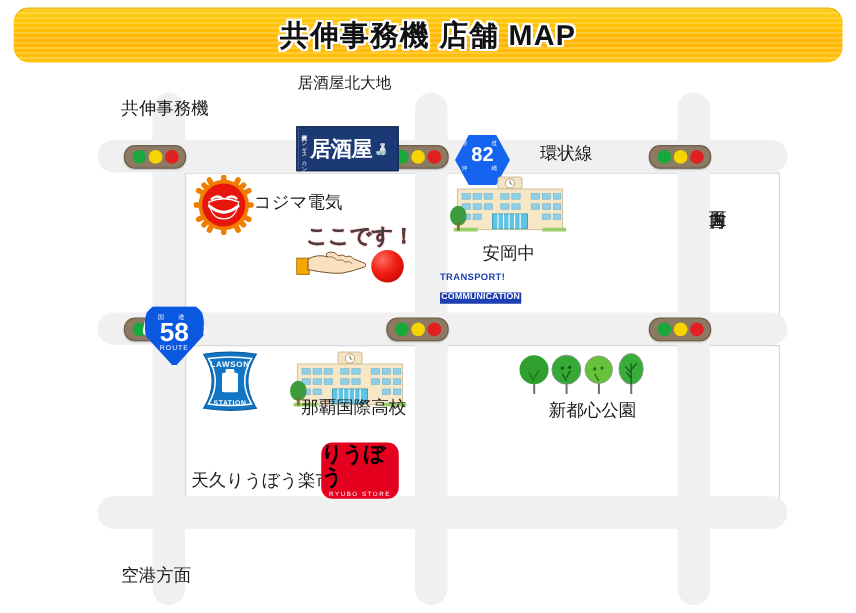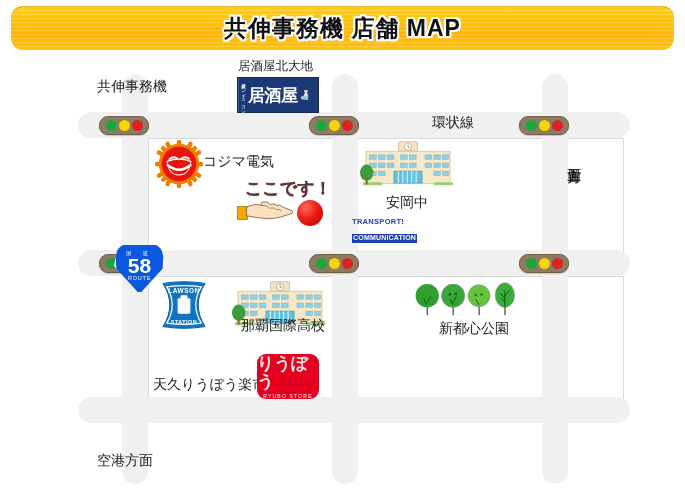--- a/index.html
+++ b/index.html
@@ -76,20 +76,21 @@
   }
   #route-82-shield .tiny{font-size:4.5px;letter-spacing:9px;margin:4px 0 0 4px;}
   #route-82-shield .num{font-size:16px;font-weight:bold;line-height:15px;}
   #route-82-shield .tiny2{font-size:4.5px;letter-spacing:9px;margin-left:4px;}
 
   
   #izakaya-sign{
     position:absolute;width:80px;height:34px;background:#1b3a75;
     border:1px solid #13294f;display:flex;align-items:center;
     background-image:linear-gradient(90deg,rgba(255,255,255,.14) 0 1px,transparent 1px 14px);
+    margin-top:24px;
   }
   #izakaya-sign .vtiny{
     writing-mode:vertical-rl;text-orientation:upright;color:#fff;
     font-size:4.5px;line-height:5px;margin-left:3px;letter-spacing:0px;
   }
   #izakaya-sign .main{color:#fff;font-size:17px;font-weight:bold;margin-left:2px;letter-spacing:-.5px;}
   #izakaya-sign .bottle{color:#fff;font-size:9px;margin-left:2px;}
 
   
   #kojima-sun-logo{position:absolute;width:48px;height:48px;}
@@ -123,21 +124,21 @@
   #sagawa-logo .l3{font-size:17px;font-weight:bold;line-height:17px;letter-spacing:-.6px;}
 
   
   #lawson-logo{position:absolute;width:54px;height:50px;}
 
   
   #ryubo-logo{
     position:absolute;width:62px;height:45px;background:#e60020;border-radius:9px;
     display:flex;flex-direction:column;align-items:center;justify-content:center;
   }
-  #ryubo-logo .jp{color:#e5e5e5;font-size:17px;font-weight:bold;line-height:18px;letter-spacing:-.5px;}
+  #ryubo-logo .jp{color:#000000;font-size:17px;font-weight:bold;line-height:18px;letter-spacing:-.5px;}
   #ryubo-logo .en{color:#fff;font-size:5px;letter-spacing:1.2px;margin-top:2px;}
 
   
   .school{position:absolute;}
 
   
   #park-trees{position:absolute;width:110px;height:46px;}
 </style>
 </head>
 <body>
@@ -199,20 +200,25 @@
   <div class="maplabel vertical" style="left:566px;top:106px;">首里方面</div>
   <div class="maplabel" style="left:97px;top:400px;">空港方面</div>
   <div class="maplabel" style="left:432px;top:62px;">環状線</div>
 
   <div id="route-58-shield" style="left:114px;top:190px;">
     <div class="tiny">国 道</div>
     <div class="num">58</div>
     <div class="sub">ROUTE</div>
   </div>
 
+  <div id="route-82-shield" style="left:364px;top:56px;">
+    <div class="tiny">県 道</div>
+    <div class="num">82</div>
+    <div class="tiny2">沖 縄</div>
+  </div>
 
   <div class="maplabel small" style="left:238px;top:6px;">居酒屋北大地</div>
   <div id="izakaya-sign" style="left:237px;top:25px;">
     <div class="vtiny">炭火焼ジンギスカン</div>
     <div class="main">居酒屋</div>
     <div class="bottle">🍶</div>
   </div>
 
   <svg id="kojima-sun-logo" viewBox="0 0 100 100" style="left:155px;top:88px;">
     <g fill="#f07d00">

